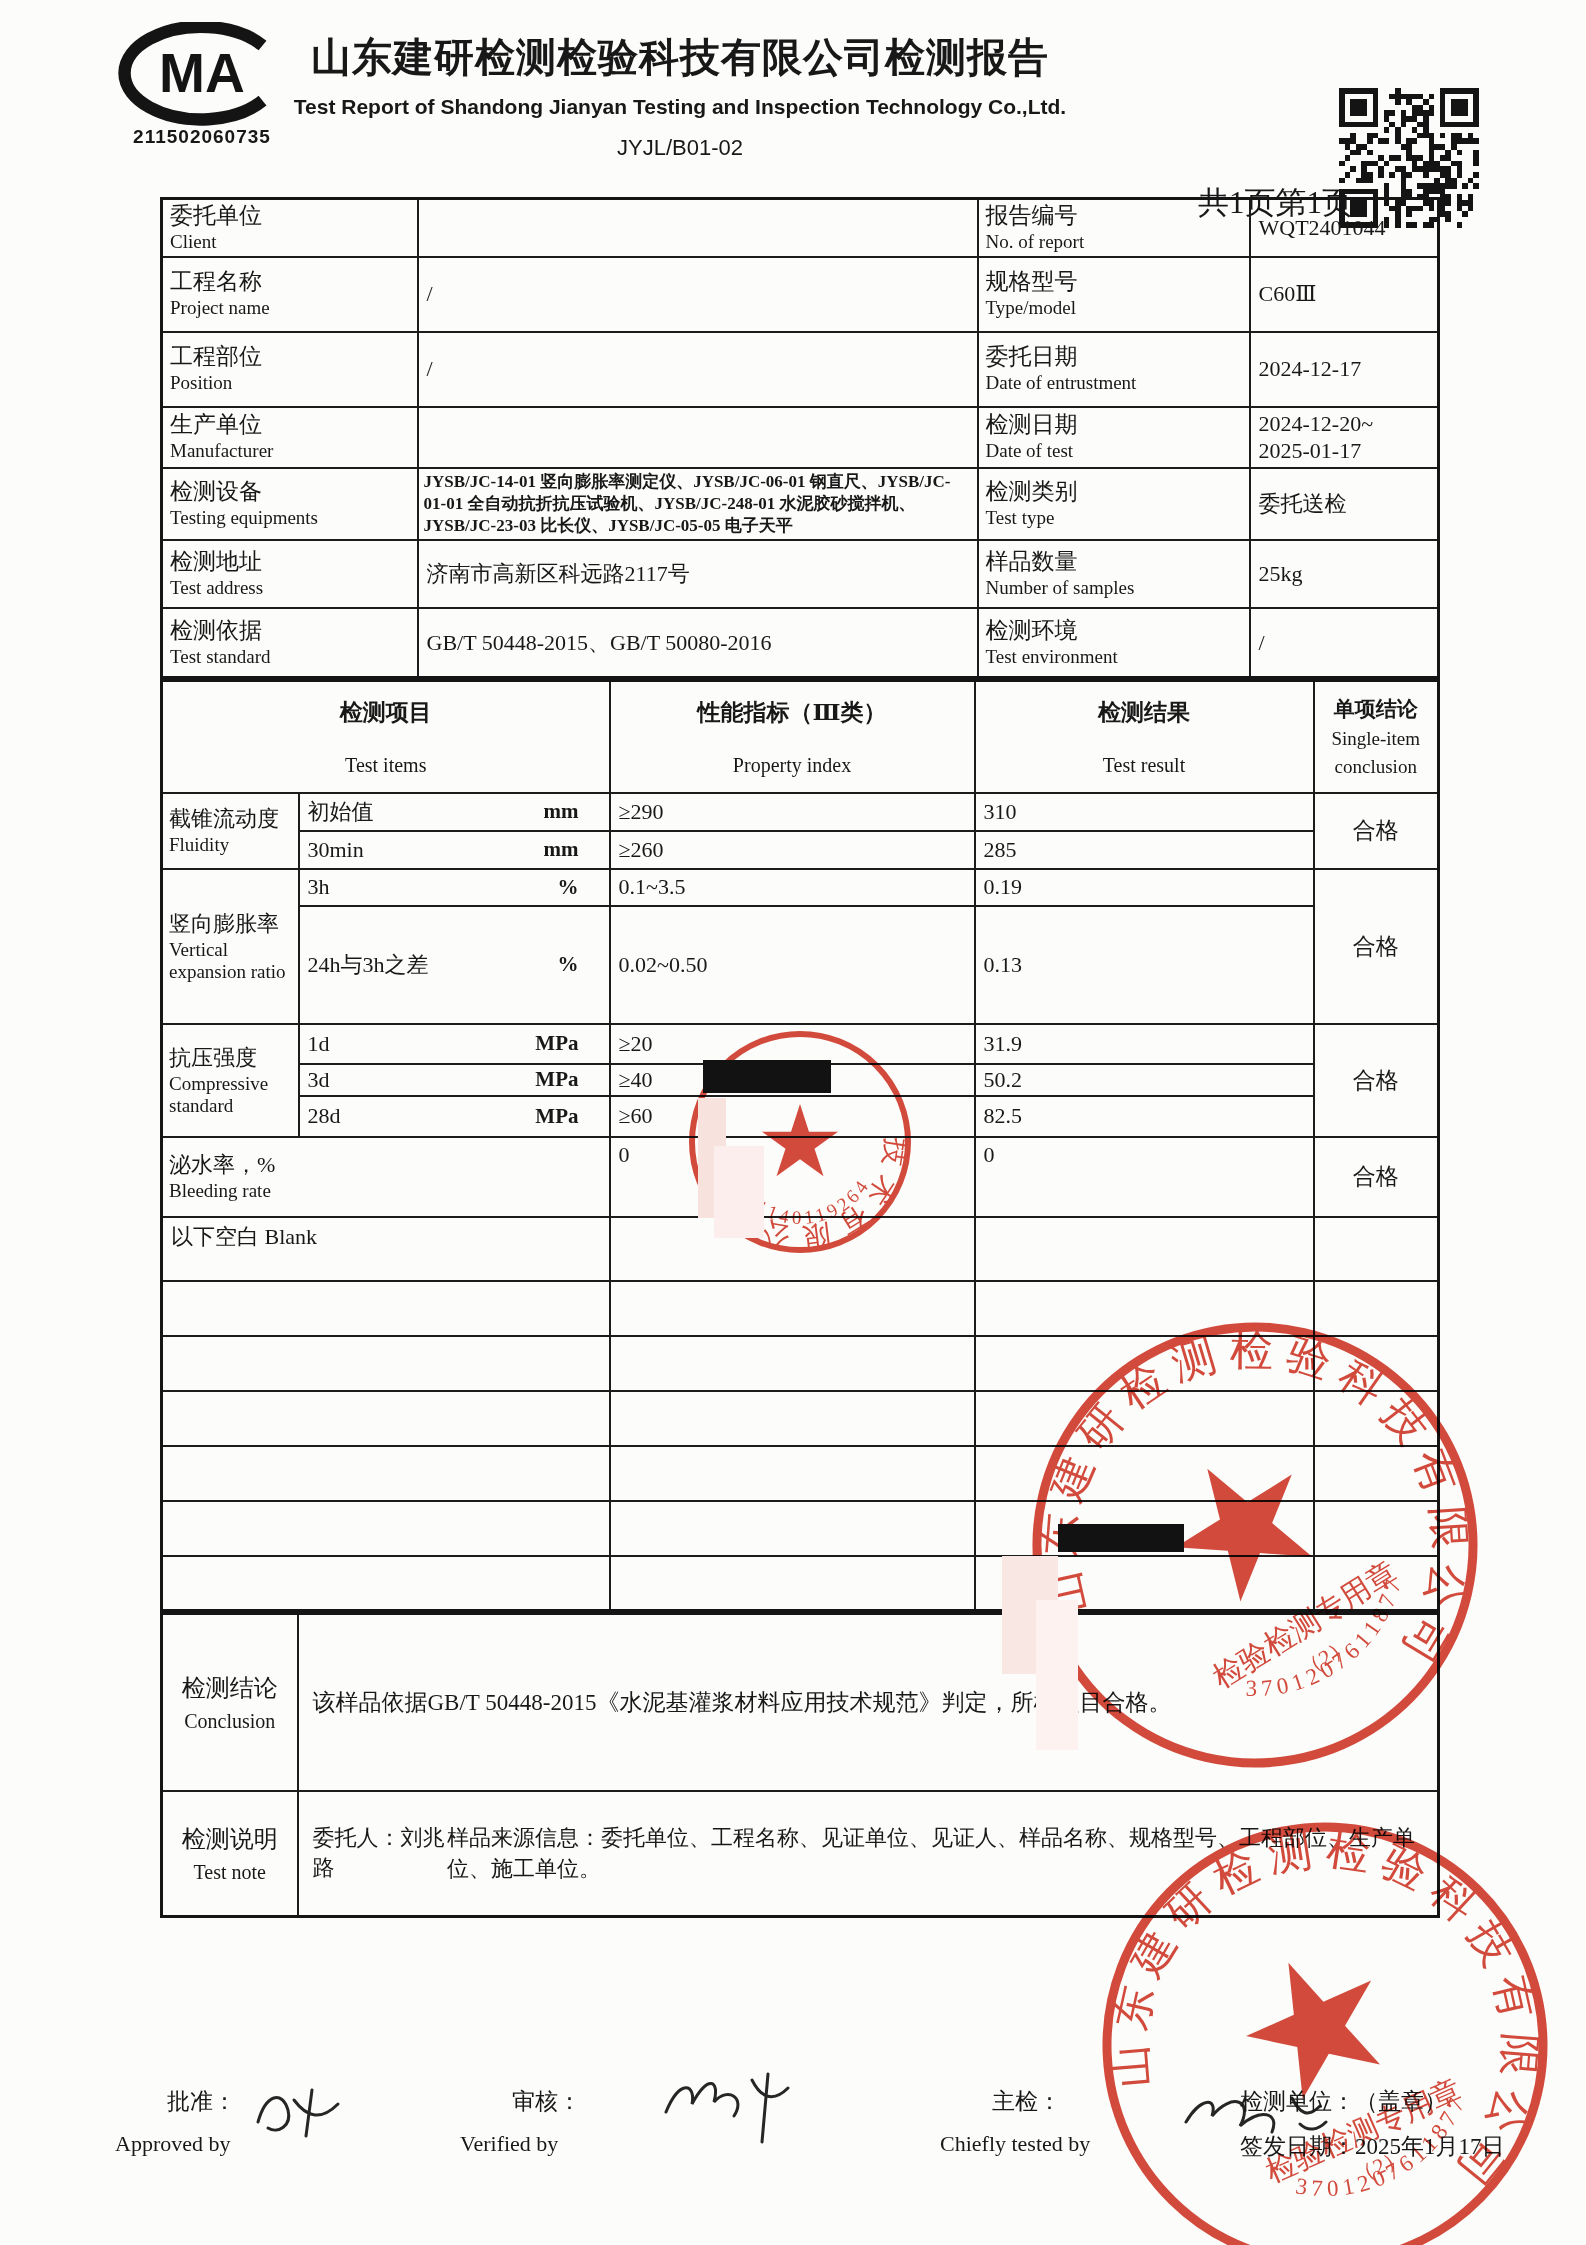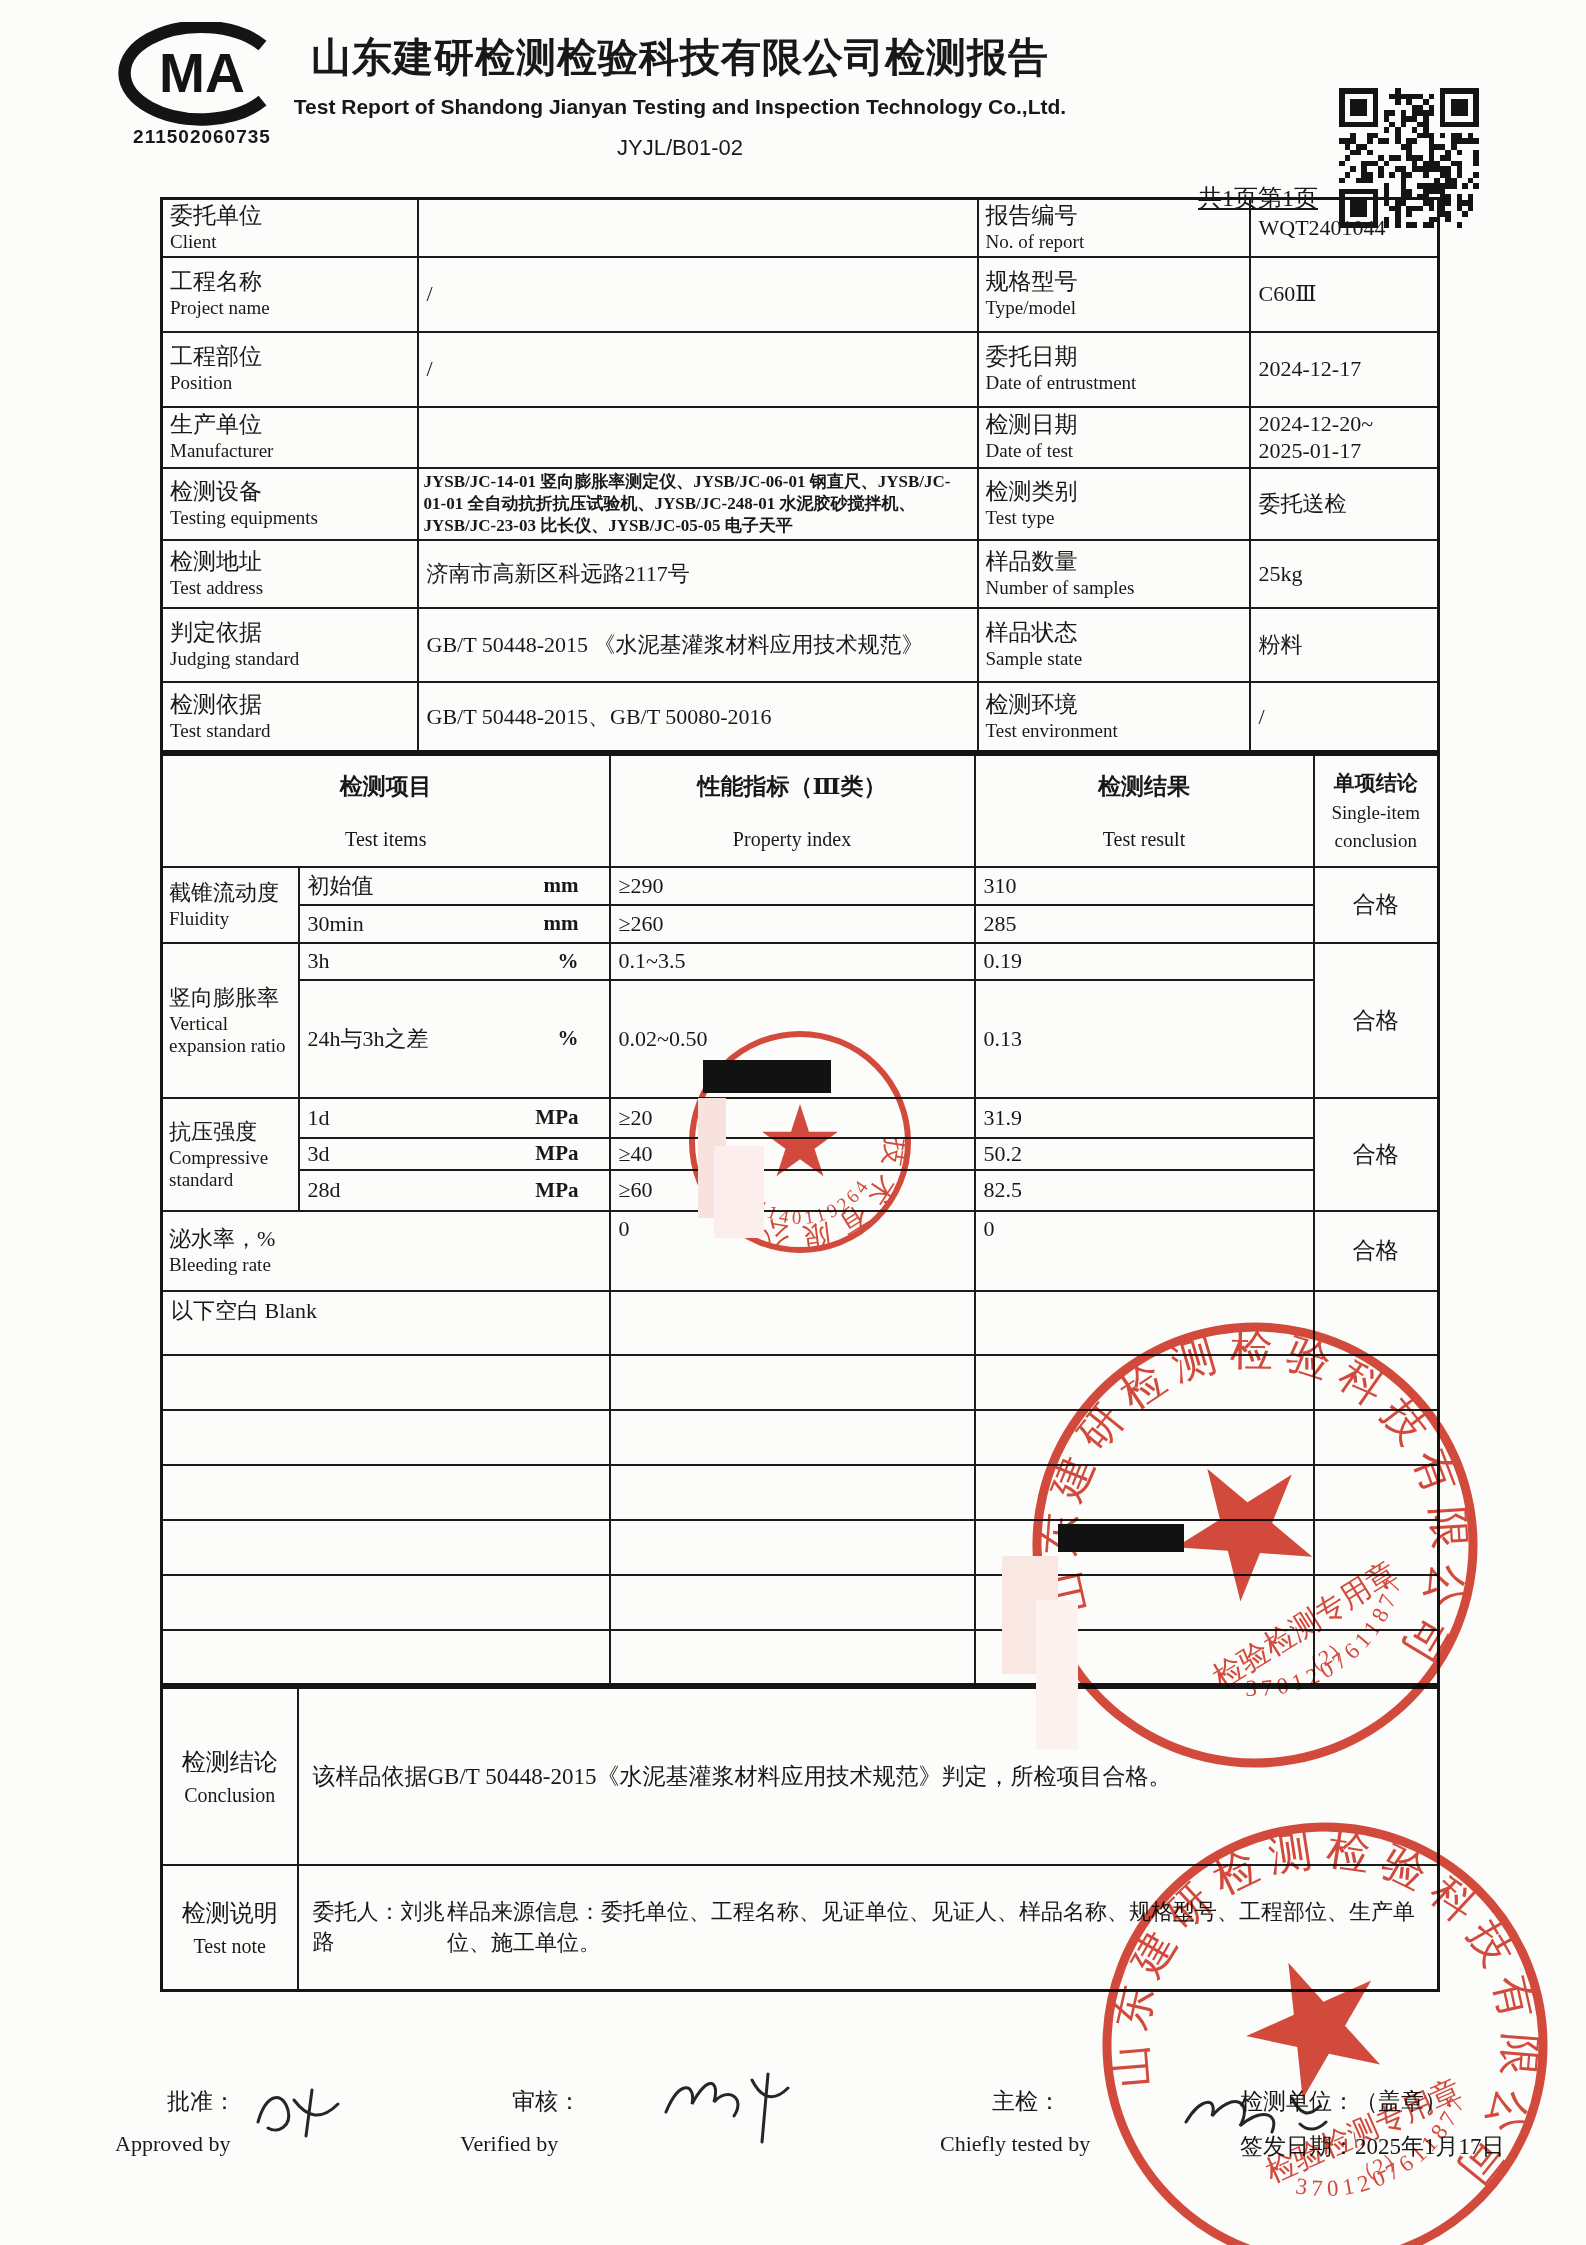--- a/index.html
+++ b/index.html
@@ -5,21 +5,21 @@
   html,body{margin:0;padding:0;background:#888;}
   .page{position:relative;width:1586px;height:2245px;background:#fcfcfa;overflow:hidden;
         font-family:"Liberation Serif","DejaVu Serif",serif;color:#181818;margin:0 auto;}
   
   .hdr-cma{position:absolute;left:112px;top:22px;width:180px;text-align:center;}
   .hdr-cma .cma-num{font-size:19px;letter-spacing:1px;margin-top:-4px;font-family:"Liberation Sans",sans-serif;font-weight:bold;}
   .hdr-titles{position:absolute;left:220px;top:30px;width:920px;text-align:center;}
   .title-zh{font-size:40px;font-weight:bold;letter-spacing:1px;margin:0;}
   .title-en{font-size:21px;font-weight:bold;margin-top:10px;font-family:"Liberation Sans",sans-serif;}
   .form-code{font-size:22px;margin-top:16px;font-family:"Liberation Sans",sans-serif;}
-  .page-indicator{position:absolute;left:1198px;top:182px;font-size:24px;text-decoration:underline;}
+  .page-indicator{position:absolute;left:1198px;top:182px;font-size:31px;}
   .qr{position:absolute;left:1338px;top:88px;width:142px;height:140px;}
   .qr svg{width:100%;height:100%;shape-rendering:crispEdges;}
   .qr rect{fill:#141414;}
   
   .tables{position:absolute;left:160px;top:197px;width:1277px;}
   table{border-collapse:collapse;width:1277px;table-layout:fixed;}
   td{border:2px solid #1c1c1c;padding:2px 8px;vertical-align:middle;overflow:hidden;}
   table{border:3px solid #151515;}
   .lab .zh{font-size:23px;line-height:1.25;}
   .lab .en{font-size:19px;line-height:1.2;font-family:"Liberation Serif",serif;}
@@ -465,32 +465,20 @@
               <div class="zh">检测地址</div>
               <div class="en">Test address</div>
             </td>
       <td class="val">济南市高新区科远路2117号</td>
       <td class="lab">
               <div class="zh">样品数量</div>
               <div class="en">Number of samples</div>
             </td>
       <td class="val">25kg</td>
     </tr>
-    <tr style="height:74px">
-      <td class="lab">
-              <div class="zh">判定依据</div>
-              <div class="en">Judging standard</div>
-            </td>
-      <td class="val">GB/T 50448-2015 《水泥基灌浆材料应用技术规范》</td>
-      <td class="lab">
-              <div class="zh">样品状态</div>
-              <div class="en">Sample state</div>
-            </td>
-      <td class="val">粉料</td>
-    </tr>
     <tr style="height:70px">
       <td class="lab">
               <div class="zh">检测依据</div>
               <div class="en">Test standard</div>
             </td>
       <td class="val">GB/T 50448-2015、GB/T 50080-2016</td>
       <td class="lab">
               <div class="zh">检测环境</div>
               <div class="en">Test environment</div>
             </td>

